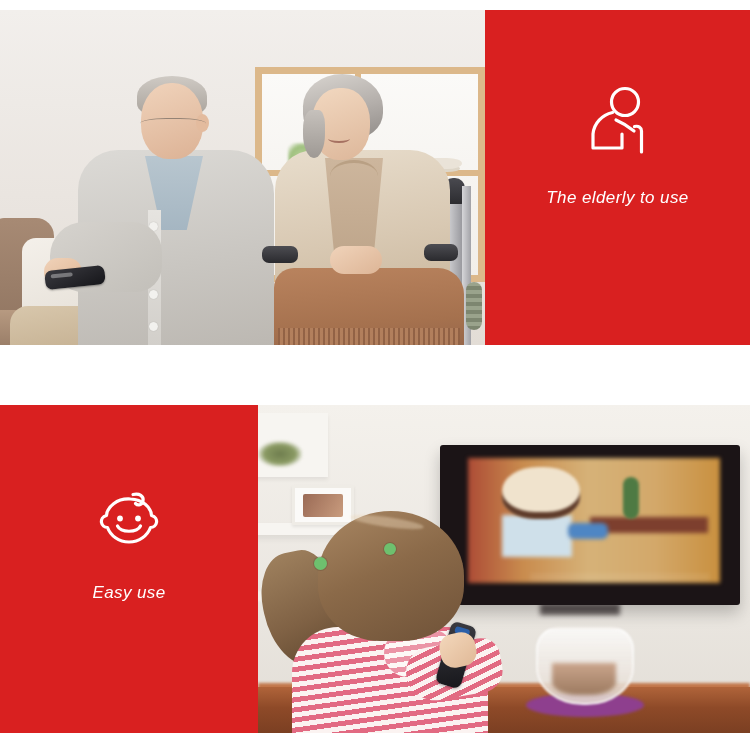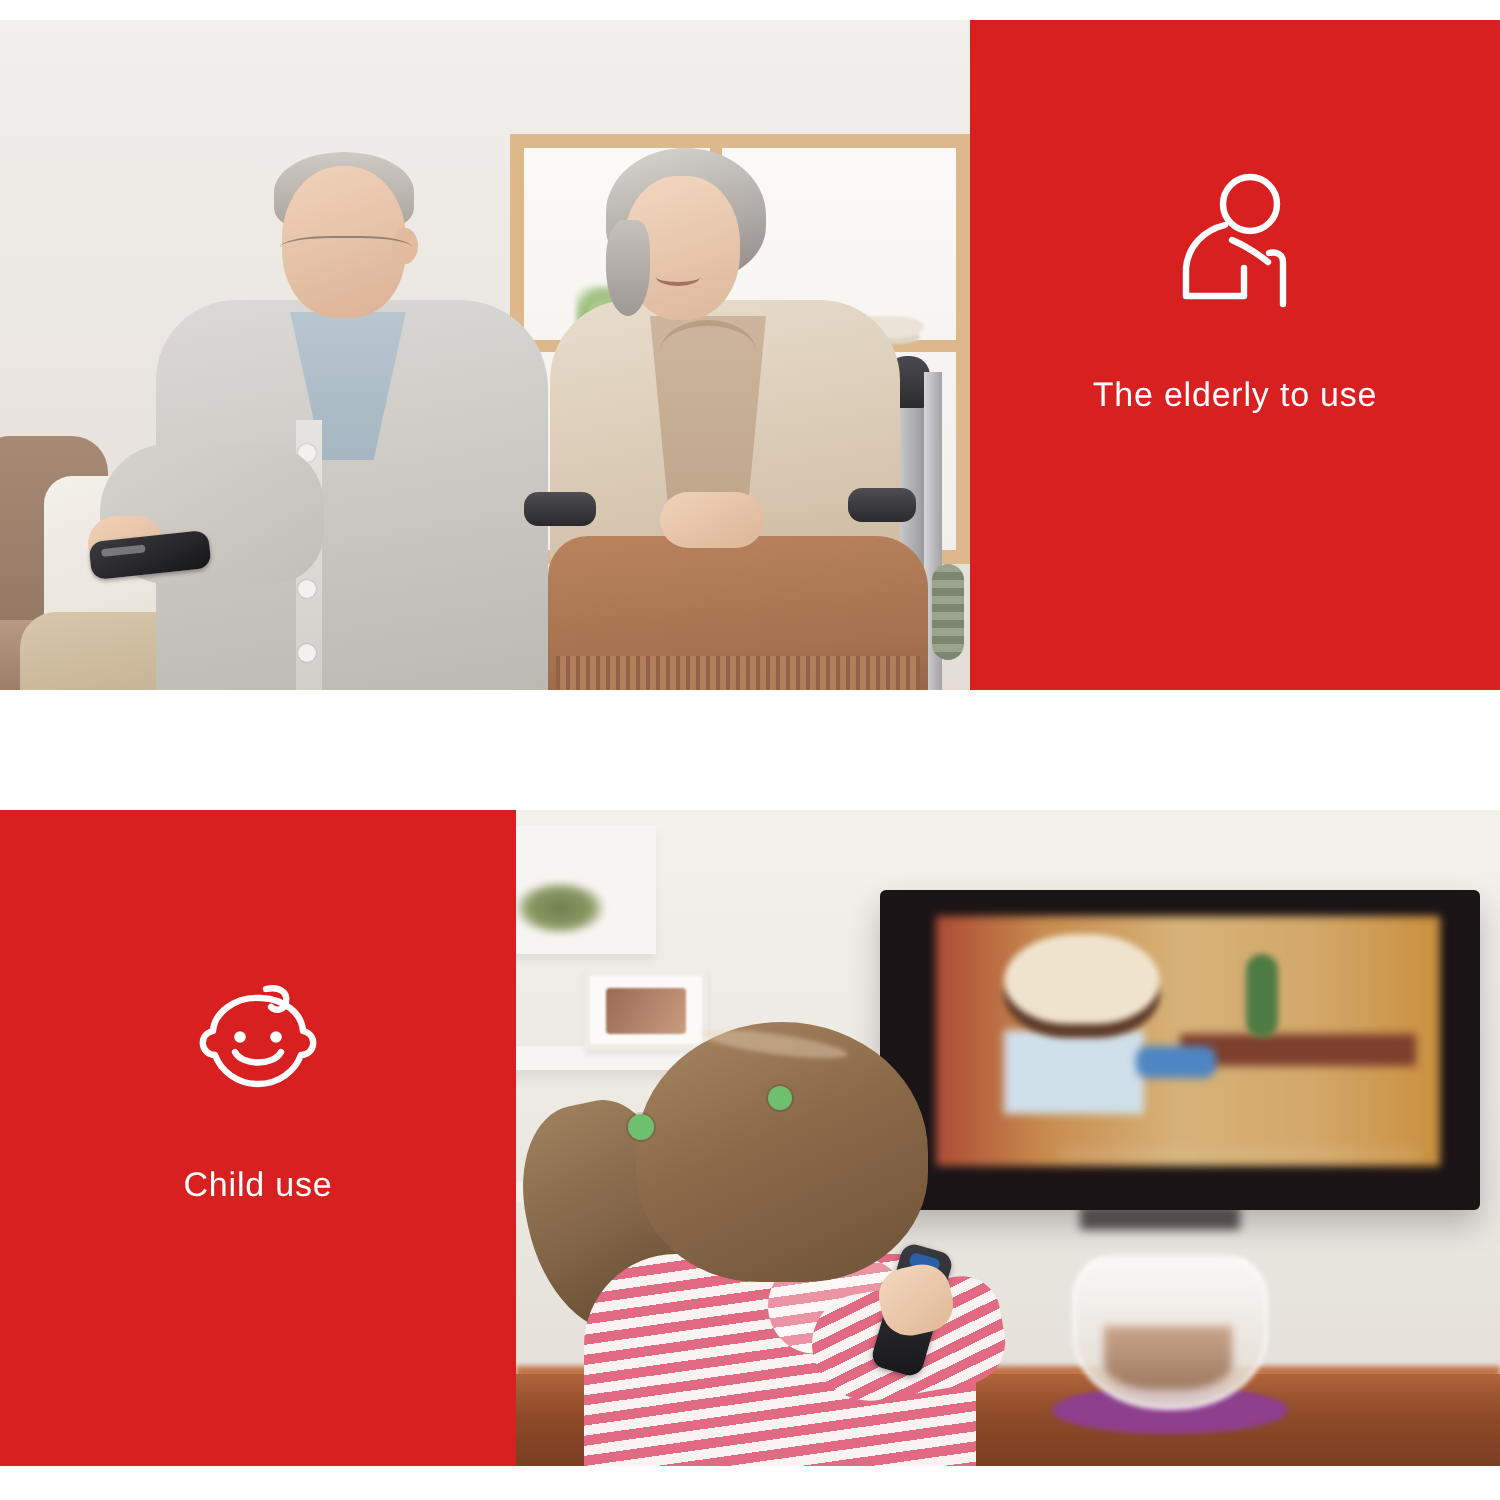--- a/index.html
+++ b/index.html
@@ -82,20 +82,21 @@
     background:#e8e2da;
   }
 
   .caption {
     color:#ffffff;
     font-size:17px;
     letter-spacing:.4px;
     margin-top:26px;
     text-align:center;
     white-space:nowrap;
+    font-style:italic;
   }
   .icon-wrap { width:80px; height:80px; display:block; }
 
   
   .p1-wall {
     position:absolute; inset:0;
     background:
       linear-gradient(180deg,#f2efec 0%,#eae5e0 55%,#e3ddd6 100%);
   }
   
@@ -568,21 +569,21 @@
                    C13.5 39.5 12 42.5 12.5 45.5 C13 48.5 15.5 50.5 18.5 50.5
                    C21.5 58.5 29.5 65 40 65
                    C50.5 65 58.5 58.5 61.5 50.5
                    C64.5 50.5 67 48.5 67.5 45.5 C68 42.5 66.5 39.5 62.5 38.5
                    C62 30 53.5 22.5 41.5 22 Z"></path>
           <circle cx="31" cy="41.5" r="2.9" fill="#ffffff" stroke="none"></circle>
           <circle cx="49" cy="41.5" r="2.9" fill="#ffffff" stroke="none"></circle>
           <path d="M28.5 49 C32 56 48 56 51.5 49"></path>
         </svg>
       </span>
-      <div class="caption">Child use</div>
+      <div class="caption">Easy use</div>
     </div>
 
     <div class="photo-child">
       <div class="p2-wall"></div>
 
       <div class="p2-shelf-top"></div>
       <div class="p2-plant"></div>
       <div class="p2-shelf-mid"></div>
       <div class="p2-frame"></div>
       <div class="p2-shelf-low"></div>

